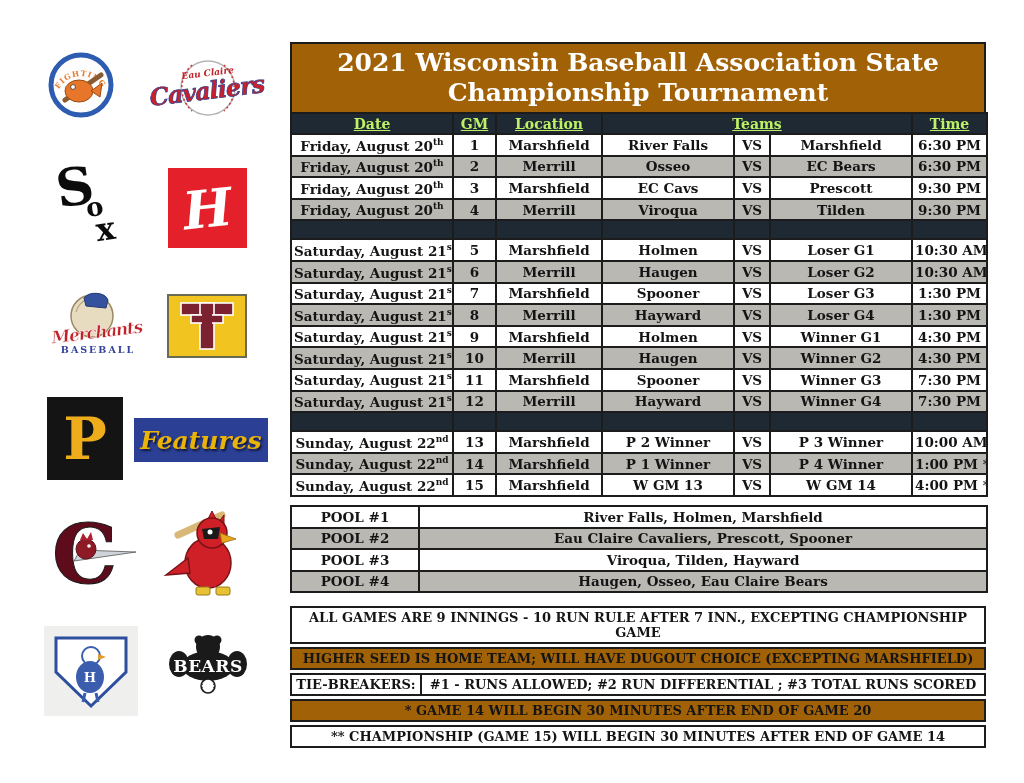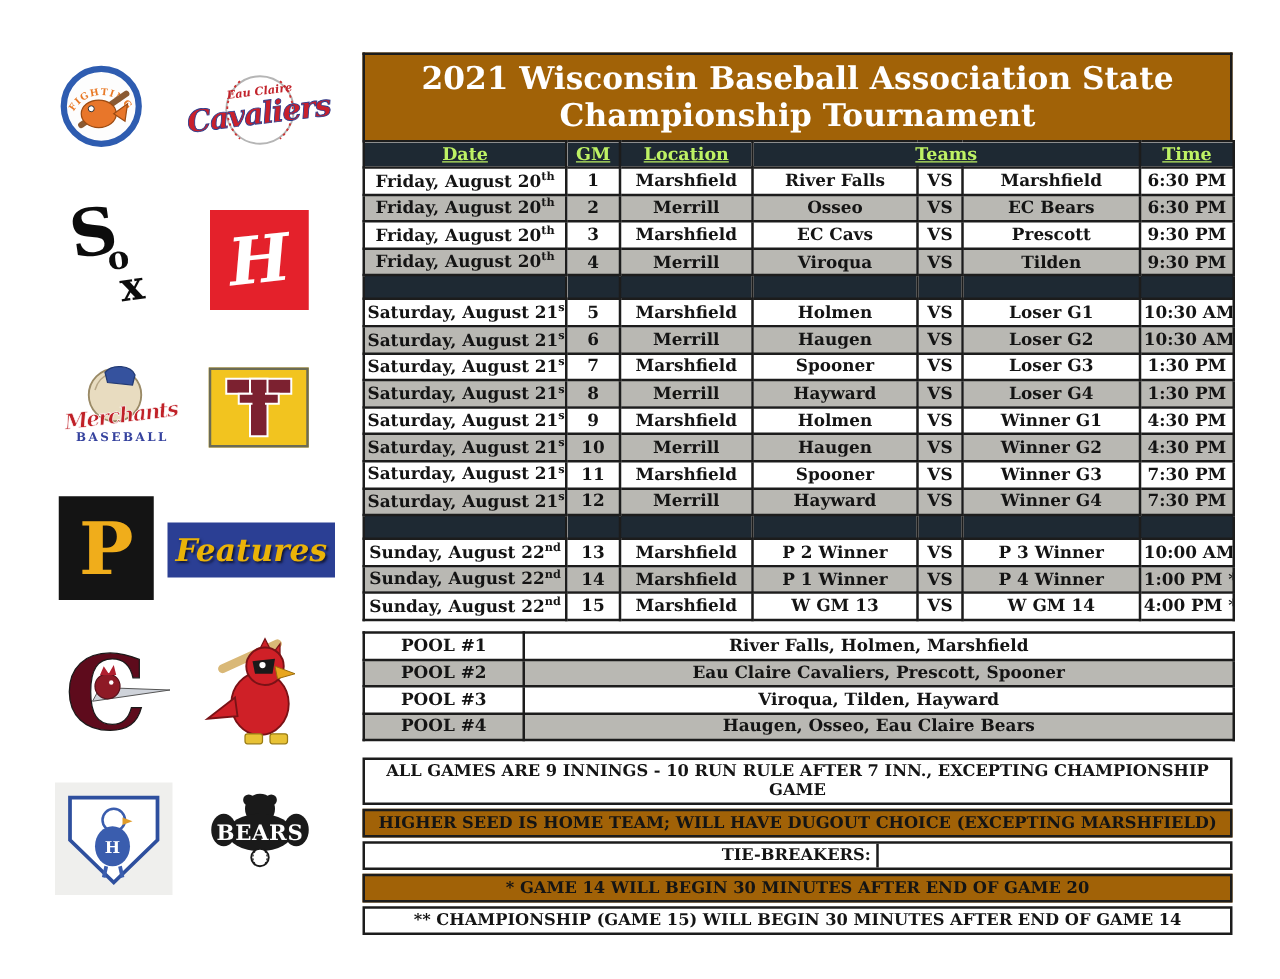--- a/index.html
+++ b/index.html
@@ -379,20 +379,21 @@
 
     <div class="notes-wrap" id="notes-wrap">
         <div class="note-box first">
           <div class="note-text">ALL GAMES ARE 9 INNINGS - 10 RUN RULE AFTER 7 INN., EXCEPTING CHAMPIONSHIP GAME</div>
         </div>
         <div class="note-box gray">
           <div class="note-text">HIGHER SEED IS HOME TEAM; WILL HAVE DUGOUT CHOICE (EXCEPTING MARSHFIELD)</div>
         </div>
         <div class="note-box">
           <div class="note-label">TIE-BREAKERS:</div>
+          <div class="note-text">#1 - RUNS ALLOWED; #2 RUN DIFFERENTIAL ; #3 TOTAL RUNS SCORED</div>
         </div>
         <div class="note-box gray">
           <div class="note-text">* GAME 14 WILL BEGIN 30 MINUTES AFTER END OF GAME 20</div>
         </div>
         <div class="note-box">
           <div class="note-text">** CHAMPIONSHIP (GAME 15) WILL BEGIN 30 MINUTES AFTER END OF GAME 14</div>
         </div>
       </div>
   </div>
 </div>

